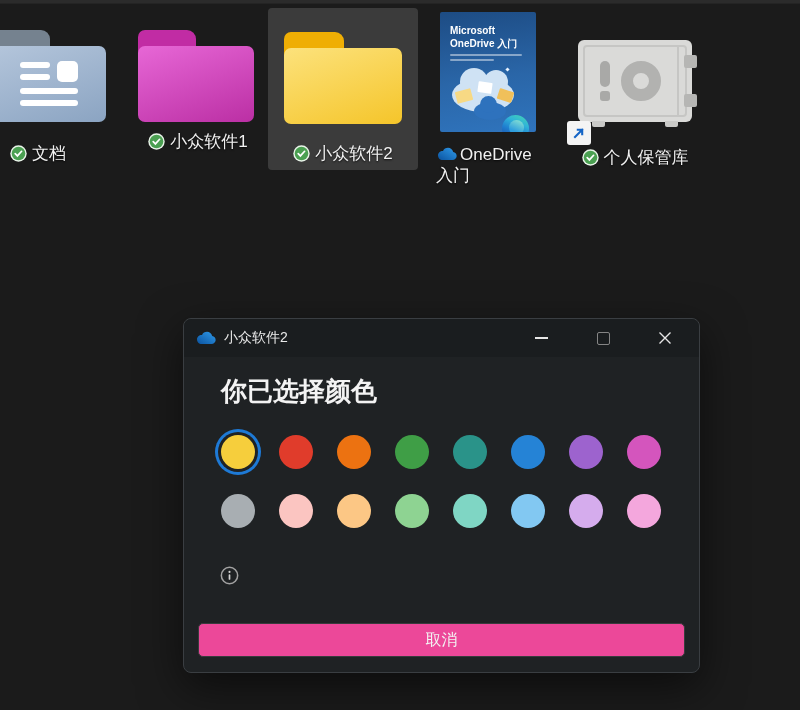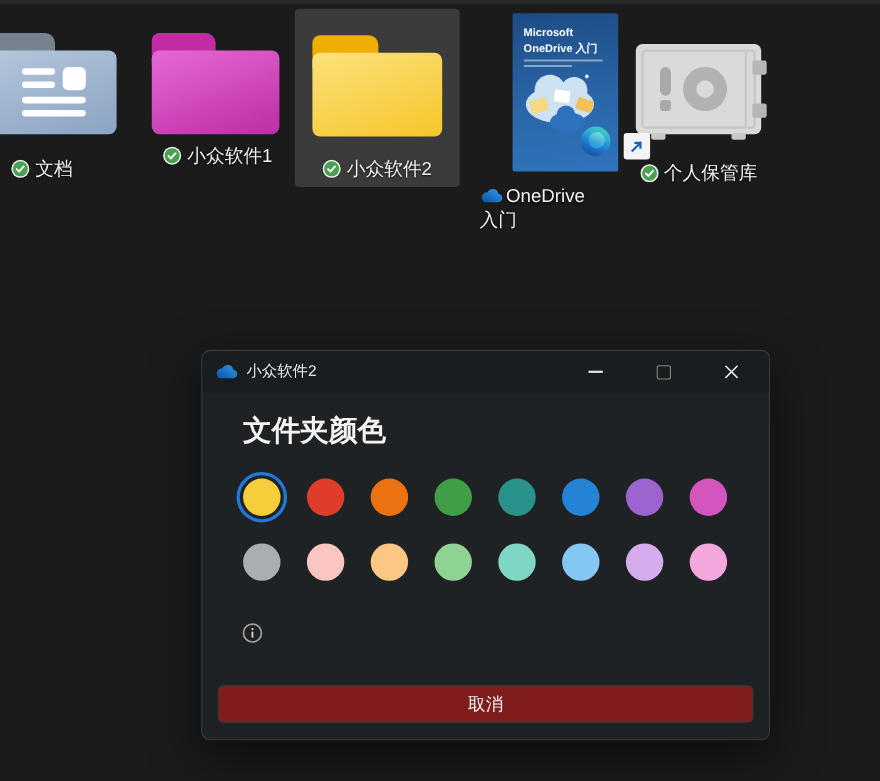--- a/index.html
+++ b/index.html
@@ -65,21 +65,21 @@
   .dlg-heading{position:absolute;left:37px;top:55px;font-size:26px;font-weight:bold;color:#f3f3f3;}
   .swatch-row{position:absolute;left:37px;display:flex;gap:24px;}
   .row1{top:116px;} .row2{top:175px;}
   .swatch{width:34px;height:34px;border-radius:50%;cursor:pointer;}
   .info-row{position:absolute;left:36px;top:247px;display:flex;align-items:center;gap:9px;
             color:#e3e3e3;font-size:17px;}
   .btn-row{position:absolute;left:14px;right:14px;top:304px;display:flex;gap:15px;}
   .btn{flex:1;height:34px;border-radius:5px;font-size:16px;display:flex;align-items:center;
        justify-content:center;box-sizing:border-box;}
   .btn-apply{background:#3e3e3e;color:#9d9d9d;}
-  .btn-cancel{background:#7f1d1d;border:1px solid #393b3d;color:#f2f2f2;cursor:pointer;}
+  .btn-cancel{background:#ec4899;border:1px solid #393b3d;color:#f2f2f2;cursor:pointer;}
 </style>
 </head>
 <body>
 
 <div class="root">
   <div class="top-strip"></div>
 
   <div class="tile" style="left:-32px;top:30px;width:140px;">
     <div class="folder" style="width:138px;height:92px;">
       <div class="tab" style="width:82px;background:#75828f;"></div>
@@ -126,21 +126,21 @@
       <svg class="badge" viewBox="0 0 17 17">
         <circle cx="8.5" cy="8.5" r="8.2" fill="#e9f4e9"></circle>
           <circle cx="8.5" cy="8.5" r="6.8" fill="#4ba052"></circle>
         <path d="M5.2 8.7 l2.2 2.2 4.2-4.6" stroke="#fff" stroke-width="1.7" fill="none" stroke-linecap="round"></path>
       </svg>
       <span>小众软件2</span>
     </div>
   </div>
 
   <div class="tile" style="left:436px;top:12px;width:104px;">
-    <div class="doc-cover" style="left:4px;top:0;width:96px;height:144px;position:relative;margin-left:26px;">
+    <div class="doc-cover" style="left:4px;top:0;width:96px;height:120px;position:relative;">
       <div class="cover-t1">Microsoft</div>
       <div class="cover-t2">OneDrive 入门</div>
       <div class="blurb" style="left:10px;top:42px;width:72px;"></div>
       <div class="blurb" style="left:10px;top:47px;width:44px;"></div>
       <div class="spark" style="left:24px;top:60px;"></div>
       <div class="spark" style="left:66px;top:56px;width:3px;height:3px;"></div>
       <div class="lcloud" style="left:12px;top:66px;width:62px;height:34px;"></div>
       <div class="lcloud" style="left:20px;top:56px;width:28px;height:28px;"></div>
       <div class="lcloud" style="left:44px;top:58px;width:24px;height:24px;"></div>
       <div class="photo" style="left:16px;top:78px;width:16px;height:12px;background:#f7d984;transform:rotate(-15deg);"></div>
@@ -209,21 +209,21 @@
             <div class="max-glyph"></div>
           </div>
         <div class="ctrl">
           <svg width="14" height="14" viewBox="0 0 14 14">
             <path d="M1.5 1.5 L12.5 12.5 M12.5 1.5 L1.5 12.5" stroke="#e6e6e6" stroke-width="1.4"></path>
           </svg>
         </div>
       </div>
     </div>
 
-    <div class="dlg-heading">文件夹颜色</div>
+    <div class="dlg-heading">你已选择颜色</div>
 
     <div class="swatch-row row1">
         <div class="swatch" style="background: rgb(246, 206, 60); box-shadow: rgb(31, 34, 36) 0px 0px 0px 3px, rgb(30, 122, 214) 0px 0px 0px 6px;"></div>
         <div class="swatch" style="background: rgb(224, 60, 43);"></div>
         <div class="swatch" style="background: rgb(236, 114, 17);"></div>
         <div class="swatch" style="background: rgb(63, 158, 70);"></div>
         <div class="swatch" style="background: rgb(42, 147, 137);"></div>
         <div class="swatch" style="background: rgb(37, 131, 214);"></div>
         <div class="swatch" style="background: rgb(157, 99, 206);"></div>
         <div class="swatch" style="background: rgb(212, 85, 189);"></div>

